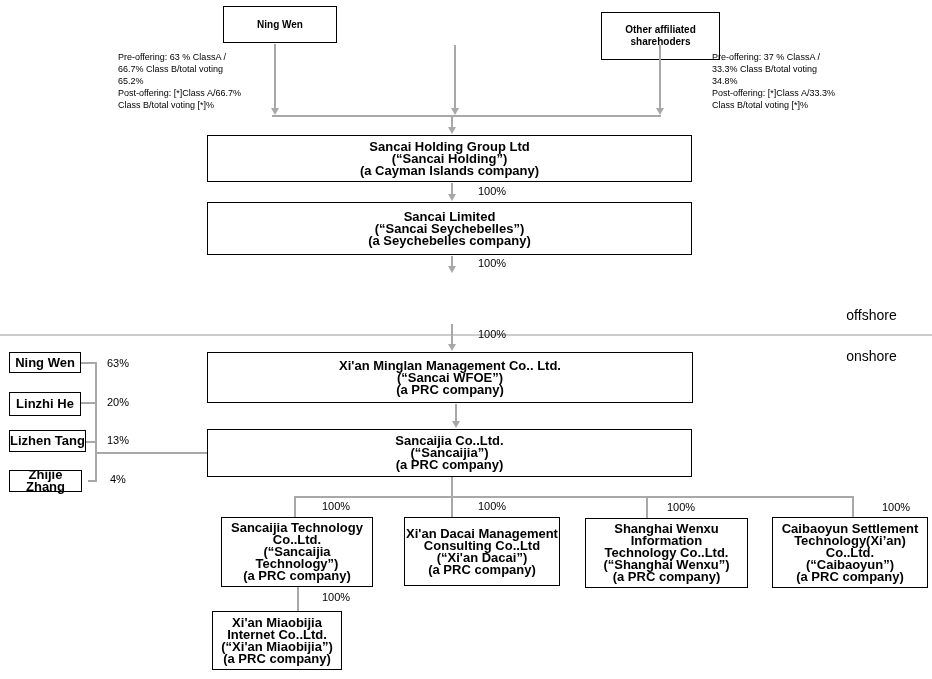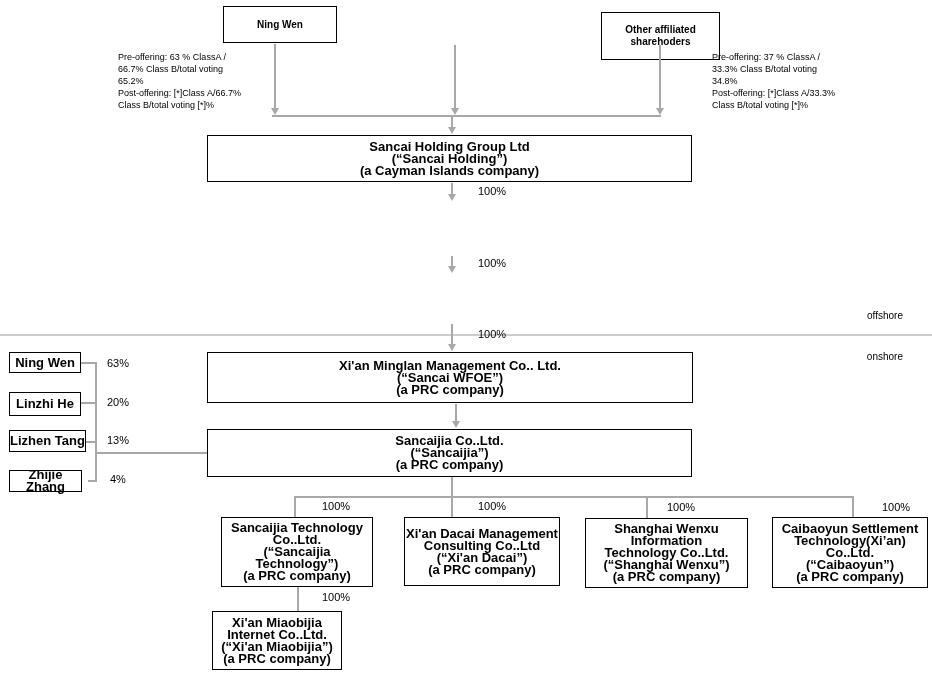--- a/index.html
+++ b/index.html
@@ -19,21 +19,21 @@
   .hline{position:absolute;height:2px;background:#a8a8a8;}
   .vline{position:absolute;width:2px;background:#a8a8a8;}
   .divider{position:absolute;height:2px;background:#cccccc;}
   .arrow{
     position:absolute;width:0;height:0;
     border-left:4px solid transparent;border-right:4px solid transparent;
     border-top:7px solid #a8a8a8;
   }
   .pct{position:absolute;font-size:11px;line-height:11px;}
   .note{position:absolute;font-size:9px;line-height:12px;white-space:nowrap;}
-  .region{position:absolute;font-size:10px;line-height:11px;width:63px;text-align:right;}
+  .region{position:absolute;font-size:14px;line-height:11px;width:63px;text-align:center;}
 </style>
 </head>
 <body>
 
 <div class="canvas">
 
   <div class="box toprow" style="left:223px;top:6px;width:114px;height:37px">
     <div>Ning Wen</div>
   </div>
   <div class="box toprow" style="left:601px;top:12px;width:119px;height:48px">
@@ -69,20 +69,25 @@
   <div class="box thin" style="left:207px;top:135px;width:485px;height:47px">
     <div>Sancai Holding Group Ltd</div>
     <div>(“Sancai Holding”)</div>
     <div>(a Cayman Islands company)</div>
   </div>
 
   <div class="vline" style="left:451px;top:183px;height:11px"></div>
   <div class="arrow" style="left:448px;top:194px"></div>
   <div class="pct" style="left:478px;top:186px">100%</div>
 
+  <div class="box thin" style="left:207px;top:202px;width:485px;height:53px">
+    <div>Sancai Limited</div>
+    <div>(“Sancai Seychebelles”)</div>
+    <div>(a Seychebelles company)</div>
+  </div>
 
   <div class="vline" style="left:451px;top:256px;height:10px"></div>
   <div class="arrow" style="left:448px;top:266px"></div>
   <div class="pct" style="left:478px;top:258px">100%</div>
 
 
   <div class="divider" style="left:0;top:334px;width:932px"></div>
   <div class="region" style="left:840px;top:310px">offshore</div>
   <div class="region" style="left:840px;top:351px">onshore</div>
 

